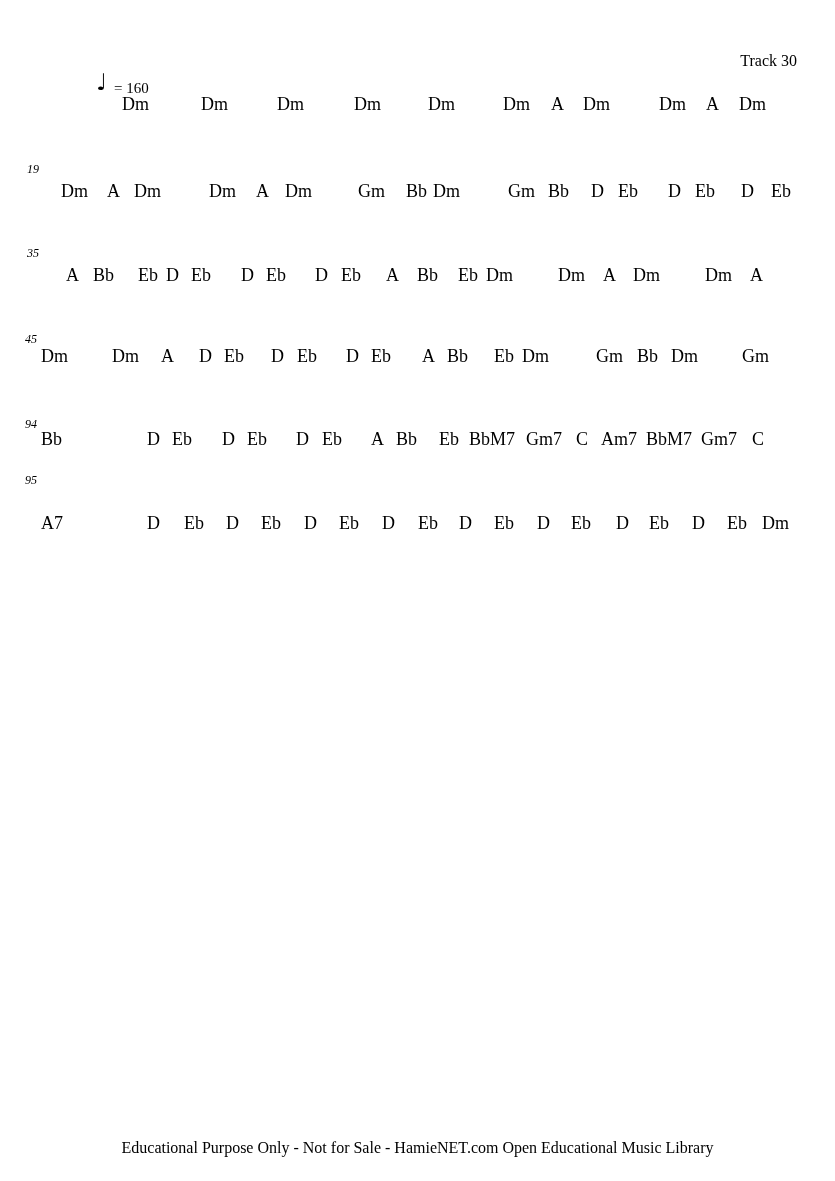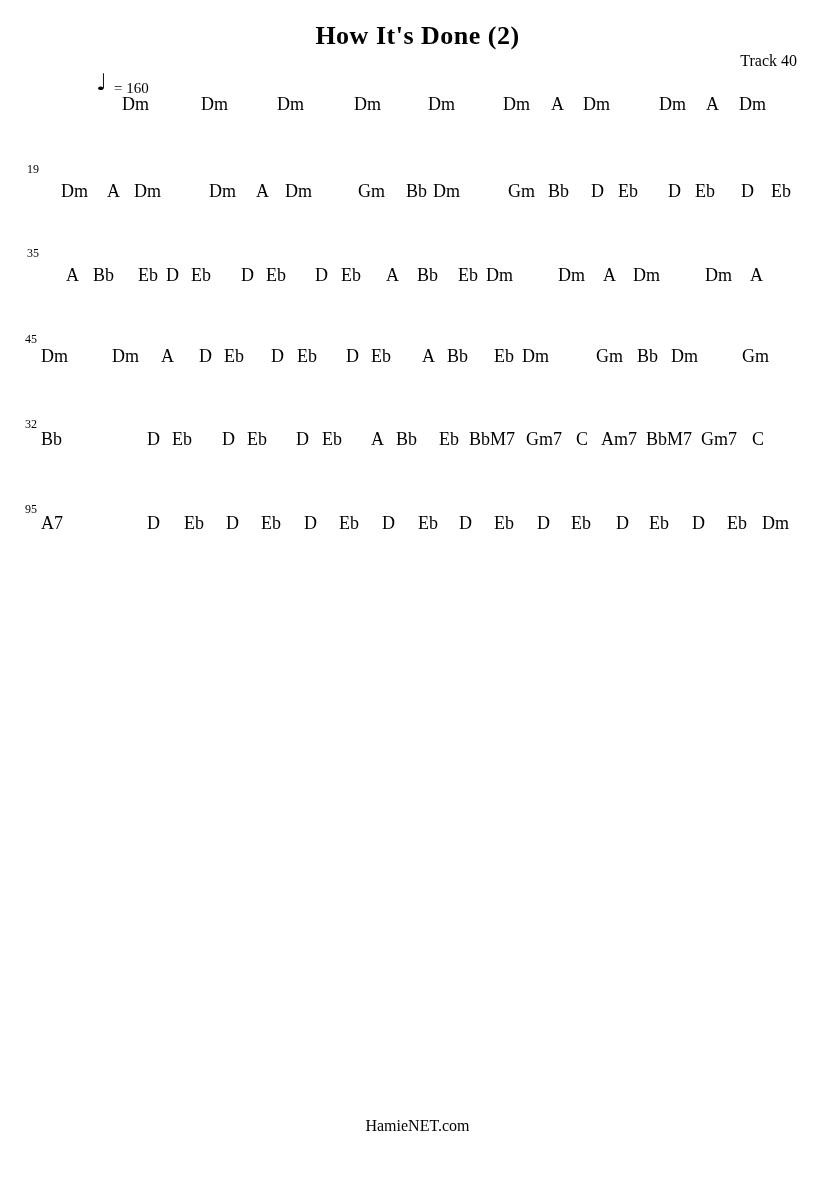--- a/index.html
+++ b/index.html
@@ -31,37 +31,36 @@
     position:absolute; left:114px; top:80px;
     font-size:15px;
   }
   .chord {
     position:absolute;
     font-size:18px; line-height:1;
     white-space:nowrap;
   }
   .measure-number {
     position:absolute;
-    font-size:12px; line-height:1;
+    font-size:12px; line-height:1;font-style:italic;
   }
   .footer-line1 {
     position:absolute; top:1117px; left:0; width:100%;
     text-align:center; font-size:16px;
   }
   .footer-line2 {
     position:absolute; top:1139px; left:0; width:100%;
     text-align:center; font-size:16px;
   }
 </style>
 </head>
 <body>
 
 <div class="page">
-  <div class="title">How It's Done (2)</div>
-  <div class="track">Track 40</div>
+  <div class="track">Track 30</div>
 
   <span class="tempo-note">♩</span>
   <span class="tempo-text">= 160</span>
 
   <div>
       <span class="chord" style="left: 122px; top: 95px;">Dm</span>
       <span class="chord" style="left: 201px; top: 95px;">Dm</span>
       <span class="chord" style="left: 277px; top: 95px;">Dm</span>
       <span class="chord" style="left: 354px; top: 95px;">Dm</span>
       <span class="chord" style="left: 428px; top: 95px;">Dm</span>
@@ -119,53 +118,53 @@
       <span class="chord" style="left: 346px; top: 347px;">D</span>
       <span class="chord" style="left: 371px; top: 347px;">Eb</span>
       <span class="chord" style="left: 422px; top: 347px;">A</span>
       <span class="chord" style="left: 447px; top: 347px;">Bb</span>
       <span class="chord" style="left: 494px; top: 347px;">Eb</span>
       <span class="chord" style="left: 522px; top: 347px;">Dm</span>
       <span class="chord" style="left: 596px; top: 347px;">Gm</span>
       <span class="chord" style="left: 637px; top: 347px;">Bb</span>
       <span class="chord" style="left: 671px; top: 347px;">Dm</span>
       <span class="chord" style="left: 742px; top: 347px;">Gm</span>
-      <span class="measure-number" style="left: 25px; top: 418px;">32</span>
+      <span class="measure-number" style="left: 25px; top: 418px;">94</span>
       <span class="chord" style="left: 41px; top: 430px;">Bb</span>
       <span class="chord" style="left: 147px; top: 430px;">D</span>
       <span class="chord" style="left: 172px; top: 430px;">Eb</span>
       <span class="chord" style="left: 222px; top: 430px;">D</span>
       <span class="chord" style="left: 247px; top: 430px;">Eb</span>
       <span class="chord" style="left: 296px; top: 430px;">D</span>
       <span class="chord" style="left: 322px; top: 430px;">Eb</span>
       <span class="chord" style="left: 371px; top: 430px;">A</span>
       <span class="chord" style="left: 396px; top: 430px;">Bb</span>
       <span class="chord" style="left: 439px; top: 430px;">Eb</span>
       <span class="chord" style="left: 469px; top: 430px;">BbM7</span>
       <span class="chord" style="left: 526px; top: 430px;">Gm7</span>
       <span class="chord" style="left: 576px; top: 430px;">C</span>
       <span class="chord" style="left: 601px; top: 430px;">Am7</span>
       <span class="chord" style="left: 646px; top: 430px;">BbM7</span>
       <span class="chord" style="left: 701px; top: 430px;">Gm7</span>
       <span class="chord" style="left: 752px; top: 430px;">C</span>
-      <span class="measure-number" style="left: 25px; top: 503px;">95</span>
+      <span class="measure-number" style="left: 25px; top: 474px;">95</span>
       <span class="chord" style="left: 41px; top: 514px;">A7</span>
       <span class="chord" style="left: 147px; top: 514px;">D</span>
       <span class="chord" style="left: 184px; top: 514px;">Eb</span>
       <span class="chord" style="left: 226px; top: 514px;">D</span>
       <span class="chord" style="left: 261px; top: 514px;">Eb</span>
       <span class="chord" style="left: 304px; top: 514px;">D</span>
       <span class="chord" style="left: 339px; top: 514px;">Eb</span>
       <span class="chord" style="left: 382px; top: 514px;">D</span>
       <span class="chord" style="left: 418px; top: 514px;">Eb</span>
       <span class="chord" style="left: 459px; top: 514px;">D</span>
       <span class="chord" style="left: 494px; top: 514px;">Eb</span>
       <span class="chord" style="left: 537px; top: 514px;">D</span>
       <span class="chord" style="left: 571px; top: 514px;">Eb</span>
       <span class="chord" style="left: 616px; top: 514px;">D</span>
       <span class="chord" style="left: 649px; top: 514px;">Eb</span>
       <span class="chord" style="left: 692px; top: 514px;">D</span>
       <span class="chord" style="left: 727px; top: 514px;">Eb</span>
       <span class="chord" style="left: 762px; top: 514px;">Dm</span>
     </div>
 
-  <div class="footer-line1">HamieNET.com</div>
+  <div class="footer-line2">Educational Purpose Only - Not for Sale - HamieNET.com Open Educational Music Library</div>
 </div>
 
 </body></html>

